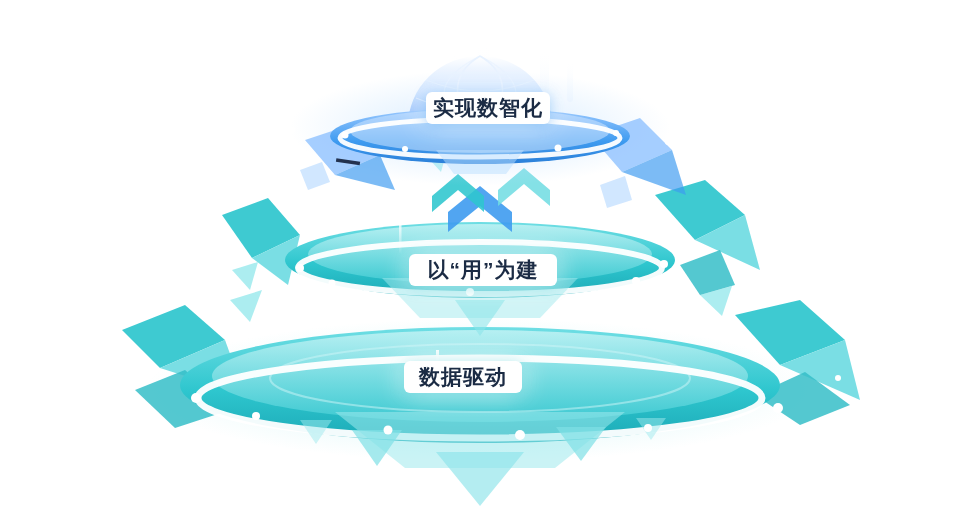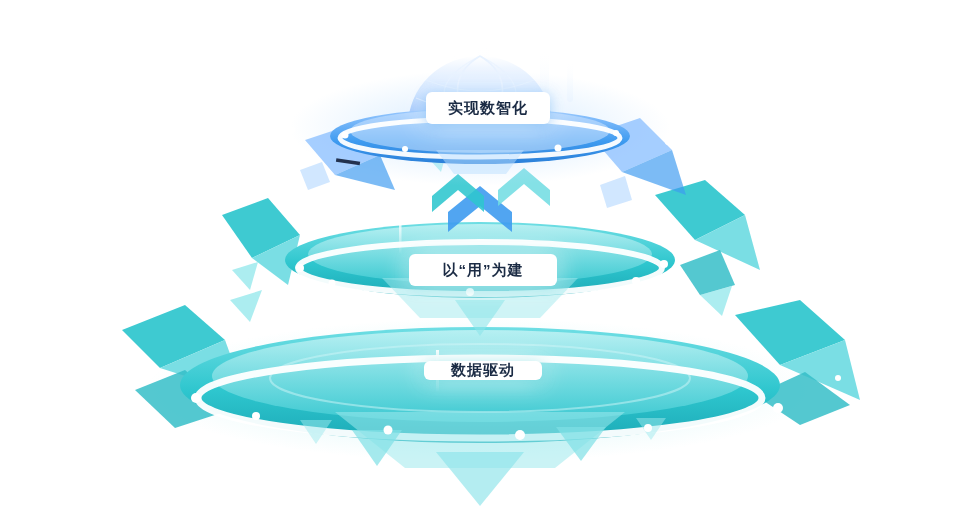--- a/index.html
+++ b/index.html
@@ -10,28 +10,28 @@
   }
   #art{position:absolute;left:0;top:0;}
   .f-teal{fill:var(--teal);}
   .f-teal-light{fill:var(--teal-light);}
   .f-teal-pale{fill:var(--teal-pale);}
   .f-blue{fill:var(--blue);}
   .f-blue-light{fill:var(--blue-light);}
   .tier-label{
     position:absolute;display:flex;align-items:center;justify-content:center;
     background:#ffffff;border-radius:6px;
-    font-size:15px;font-weight:bold;color:var(--label-text);
+    font-size:21px;font-weight:bold;color:var(--label-text);
     letter-spacing:1px;white-space:nowrap;
   }
   #label-top{left:426px;top:92px;width:124px;height:32px;
     box-shadow:0 2px 14px rgba(62,155,240,.45),0 0 30px rgba(255,255,255,.9);}
   #label-middle{left:409px;top:254px;width:148px;height:32px;
     box-shadow:0 2px 14px rgba(46,198,206,.4),0 0 26px rgba(255,255,255,.9);}
-  #label-bottom{left:424px;top:361px;width:118px;height:19px;
+  #label-bottom{left:404px;top:361px;width:118px;height:32px;
     box-shadow:0 2px 14px rgba(46,198,206,.4),0 0 26px rgba(255,255,255,.9);}
 </style>
 </head>
 <body>
 
 <div id="stage">
 
   <svg id="art" width="960" height="530" viewBox="0 0 960 530">
     <defs>
       <linearGradient id="gTealDisc" x1="0" y1="0" x2="0" y2="1">

